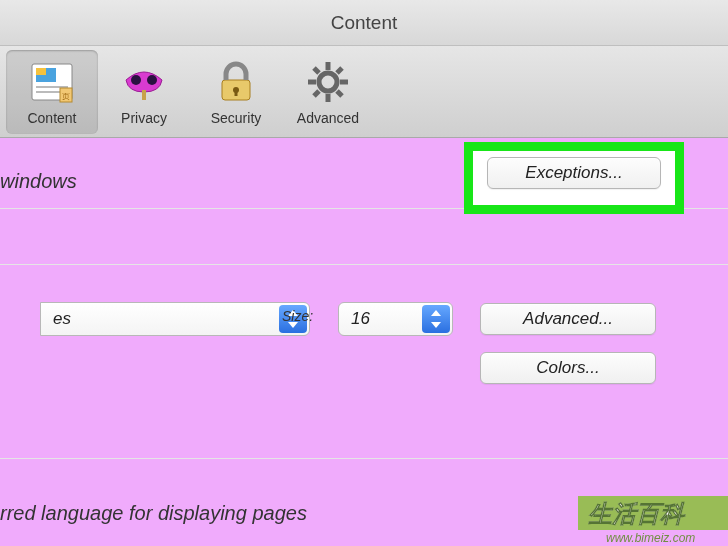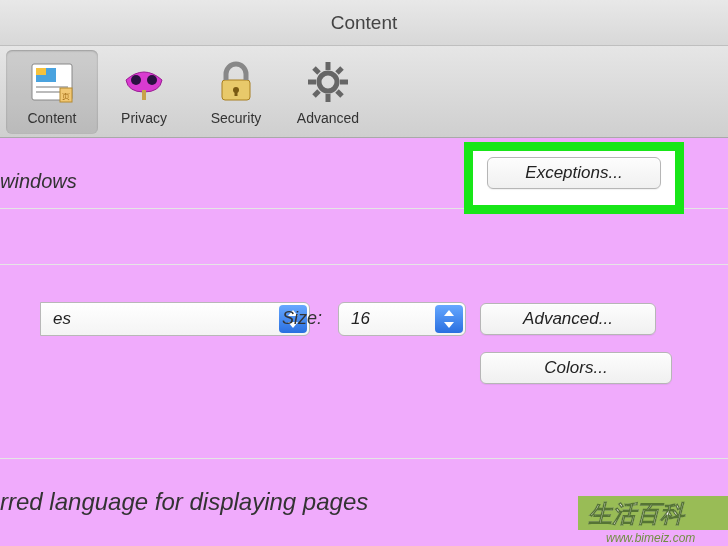--- a/index.html
+++ b/index.html
@@ -93,30 +93,30 @@
     border-right: 5px solid transparent;
   }
   .select .stepper::before { border-bottom: 6px solid #fff; margin-top: 2px; }
   .select .stepper::after  { border-top: 6px solid #fff; margin-bottom: 2px; }
   .font-select {
     position: absolute; left: 0; top: 164px;
     width: 270px; border-top-left-radius: 0; border-bottom-left-radius: 0; margin-left: 40px;
   }
   .size-label {
     position: absolute; left: 282px; top: 170px;
-    font-size: 18px; color: #333;
+    font-size: 14px; color: #333;
   }
   .size-select {
-    position: absolute; left: 338px; top: 164px; width: 128px;
+    position: absolute; left: 338px; top: 164px; width: 115px;
   }
   .advanced-btn { position: absolute; left: 480px; top: 165px; width: 176px; text-align: center; }
-  .colors-btn   { position: absolute; left: 480px; top: 214px; width: 192px; }
+  .colors-btn   { position: absolute; left: 480px; top: 214px; width: 176px; }
   .lang-label {
-    position: absolute; left: 0; top: 350px;
-    font-size: 24px; color: #333;
+    position: absolute; left: 0; top: 364px;
+    font-size: 20px; color: #333;
   }
   .watermark {
     position: absolute; right: 0; bottom: 0;
     width: 150px; height: 50px; opacity: 0.85;
   }
 </style>
 </head>
 <body>
 
 <div class="titlearea">Content</div>

